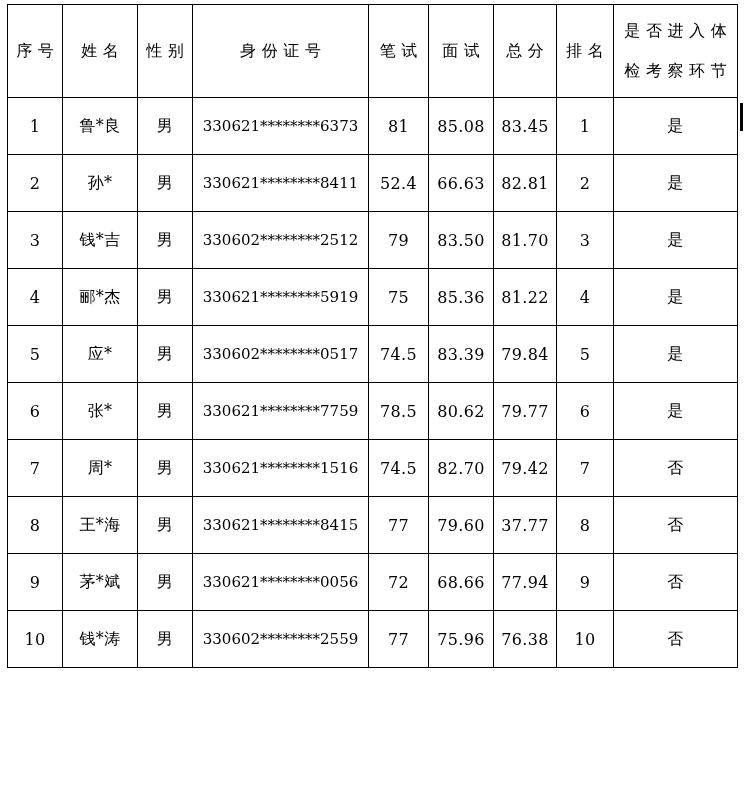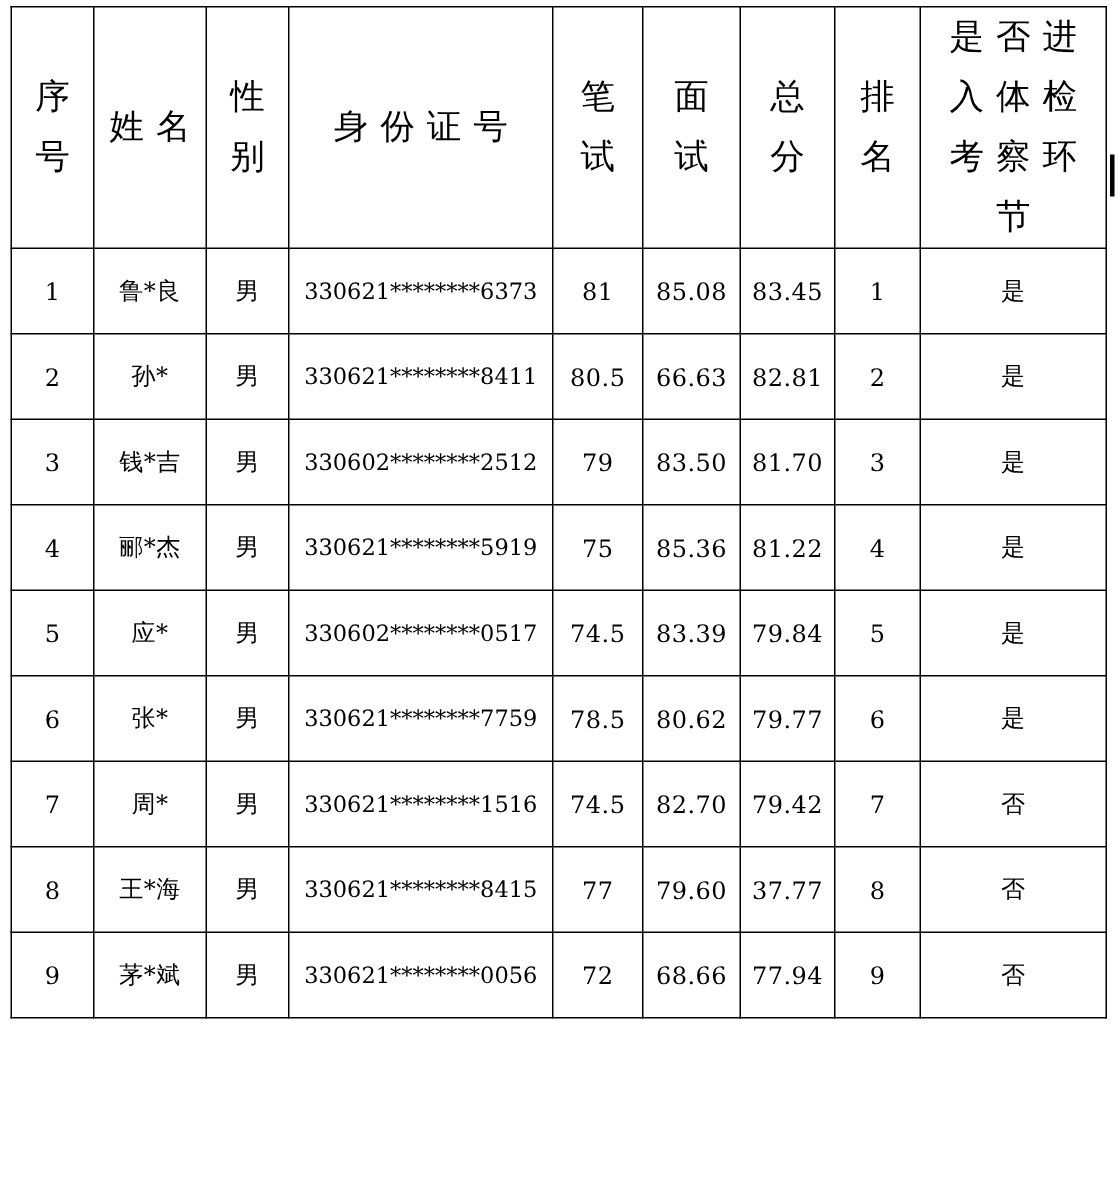--- a/index.html
+++ b/index.html
@@ -36,21 +36,21 @@
   .score-table td {
     border: 1px solid #000000;
     text-align: center;
     vertical-align: middle;
     background: #ffffff;
     overflow: hidden;
   }
   .score-table th {
     height: 92px;
     font-weight: normal;
-    font-size: 23px;
+    font-size: 16px;
     letter-spacing: 0.35em;
     padding: 0 0 0 0.35em;
     line-height: 40px;
   }
   .score-table td {
     height: 56px;
     font-size: 16px;
     padding: 0;
     letter-spacing: 0.02em;
   }
@@ -107,21 +107,21 @@
       <td class="cell-interview">85.08</td>
       <td class="cell-total">83.45</td>
       <td class="cell-rank">1</td>
       <td class="cell-status">是</td>
     </tr>
         <tr>
       <td class="cell-serial">2</td>
       <td class="cell-name">孙*</td>
       <td class="cell-gender">男</td>
       <td class="cell-id">330621********8411</td>
-      <td class="cell-written">80.5</td>
+      <td class="cell-written">52.4</td>
       <td class="cell-interview">66.63</td>
       <td class="cell-total">82.81</td>
       <td class="cell-rank">2</td>
       <td class="cell-status">是</td>
     </tr>
         <tr>
       <td class="cell-serial">3</td>
       <td class="cell-name">钱*吉</td>
       <td class="cell-gender">男</td>
       <td class="cell-id">330602********2512</td>
@@ -190,18 +190,29 @@
       <td class="cell-serial">9</td>
       <td class="cell-name">茅*斌</td>
       <td class="cell-gender">男</td>
       <td class="cell-id">330621********0056</td>
       <td class="cell-written">72</td>
       <td class="cell-interview">68.66</td>
       <td class="cell-total">77.94</td>
       <td class="cell-rank">9</td>
       <td class="cell-status">否</td>
     </tr>
+        <tr>
+      <td class="cell-serial">10</td>
+      <td class="cell-name">钱*涛</td>
+      <td class="cell-gender">男</td>
+      <td class="cell-id">330602********2559</td>
+      <td class="cell-written">77</td>
+      <td class="cell-interview">75.96</td>
+      <td class="cell-total">76.38</td>
+      <td class="cell-rank">10</td>
+      <td class="cell-status">否</td>
+    </tr>
       </tbody>
   </table>
 
   <div class="cursor-mark"></div>
 
 </div>
 
 </body></html>

